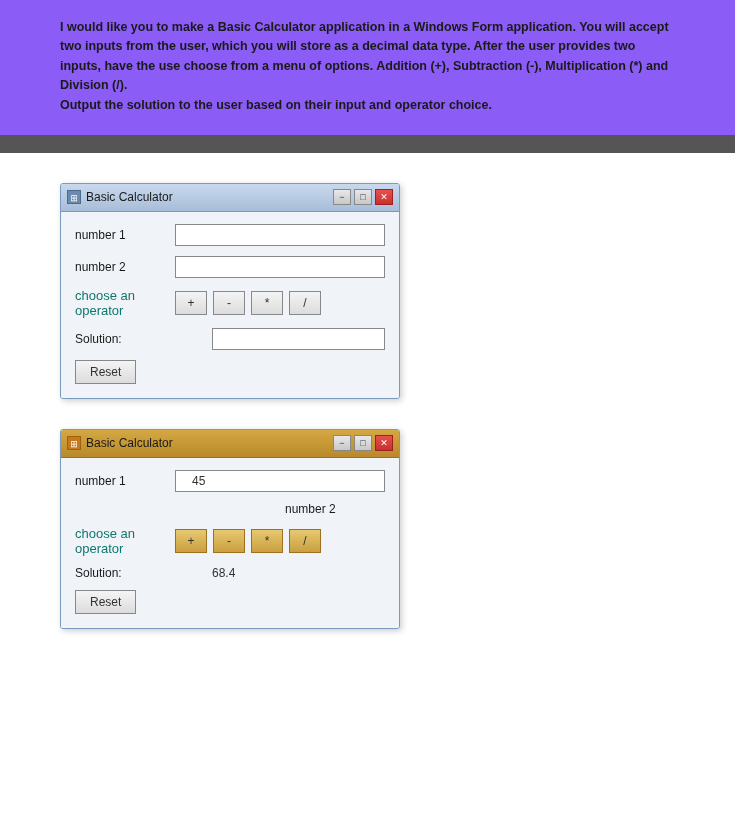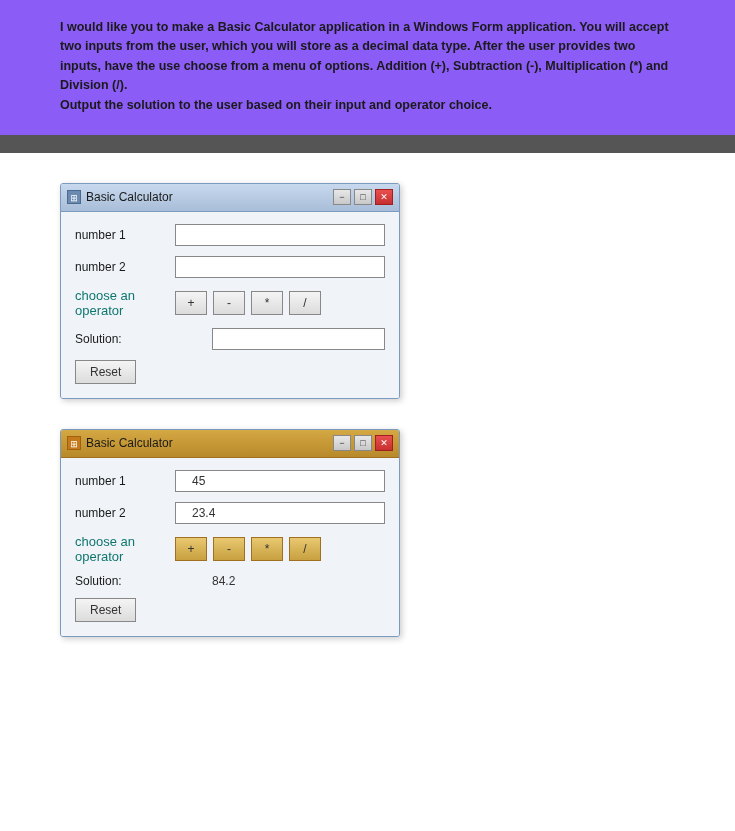--- a/index.html
+++ b/index.html
@@ -300,32 +300,31 @@
         <button class="win-btn win-btn-close">✕</button>
       </div>
     </div>
     <div class="window-body">
       <div class="form-row">
         <span class="form-label">number 1</span>
         <input class="form-input" type="text" value="45" style="">
       </div>
       <div class="form-row">
         <span class="form-label">number 2</span>
-        <input class="form-input" type="text" value="23.4" style="">
       </div>
       <div class="operator-row">
         <span class="operator-label">choose an operator</span>
         <div class="operator-buttons">
           <button class="op-btn op-btn-gold">+</button>
           <button class="op-btn op-btn-gold">-</button>
           <button class="op-btn op-btn-gold">*</button>
           <button class="op-btn op-btn-gold">/</button>
         </div>
       </div>
       <div class="solution-row">
         <span class="solution-label">Solution:</span>
-        <span class="solution-value">84.2</span>
+        <span class="solution-value">68.4</span>
       </div>
       <button class="reset-btn">Reset</button>
     </div>
   </div>
 
 </div>
 
 </body></html>

